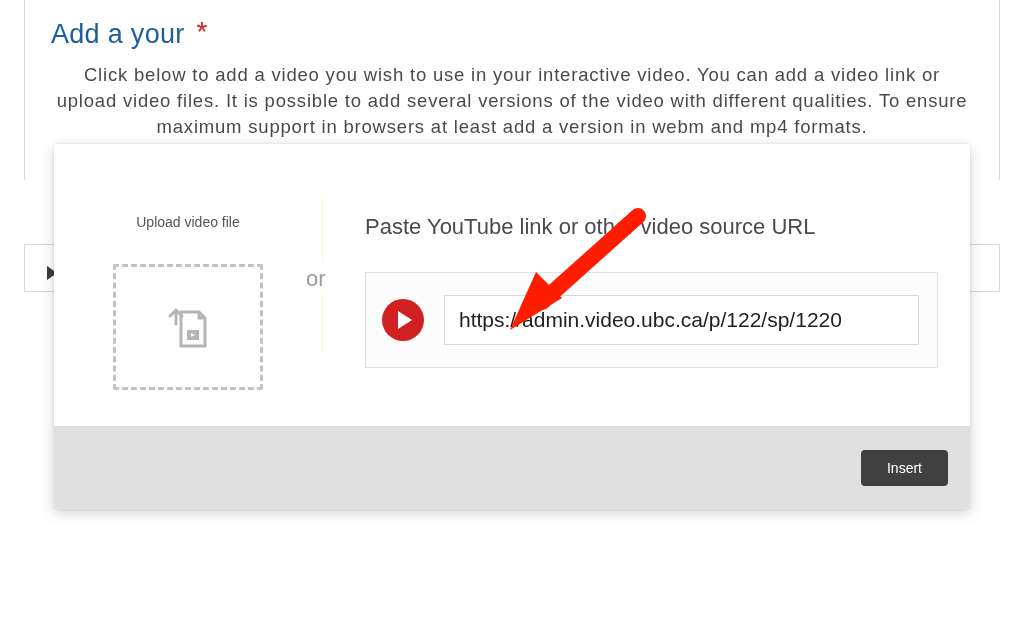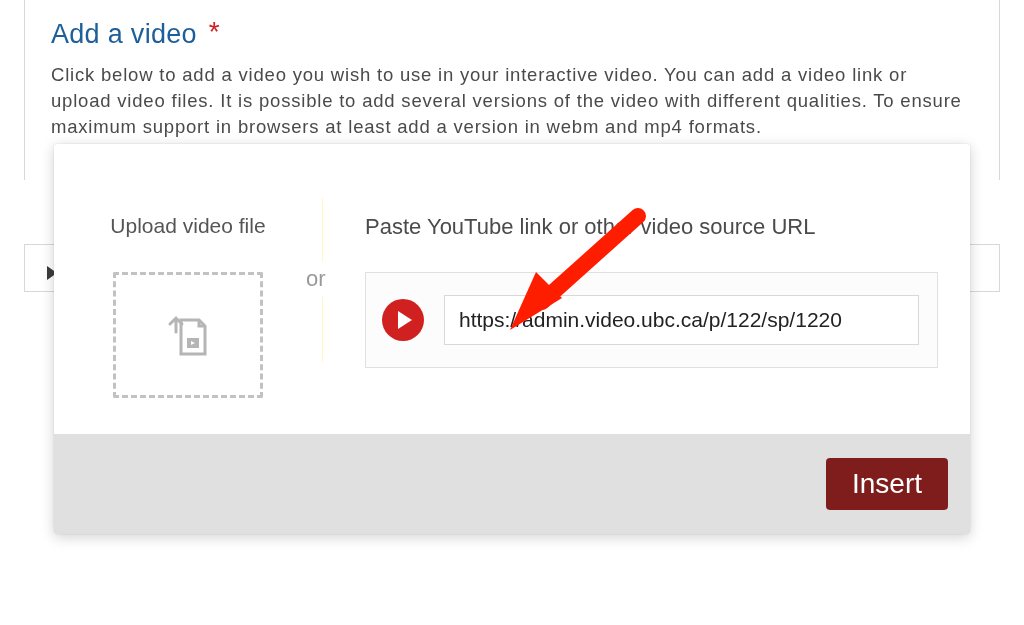--- a/index.html
+++ b/index.html
@@ -31,20 +31,21 @@
     font-size: 28px;
     margin-left: 4px;
     position: relative;
     top: -2px;
   }
   .panel-desc {
     font-size: 18.5px;
     color: #4a4a4a;
     line-height: 1.4;
     letter-spacing: 0.8px;
+    text-align: center;
   }
 
   .behavioural-tab {
     margin: 64px 24px 0 24px;
     border: 1px solid #d8d8d8;
     padding: 14px 22px 4px 22px;
     font-size: 24px;
     color: #3c3c3c;
     display: flex;
     align-items: center;
@@ -72,21 +73,21 @@
     display: flex;
     align-items: stretch;
     padding: 40px 0 36px 0;
   }
   .modal-left {
     width: 268px;
     text-align: center;
     padding-top: 30px;
   }
   .modal-left h2 {
-    font-size: 21px;
+    font-size: 14px;
     font-weight: 400;
     color: #555;
     margin-bottom: 34px;
   }
   .upload-box {
     width: 150px;
     height: 126px;
     margin: 0 auto;
     border: 3px dashed #c2c2c2;
     border-radius: 2px;
@@ -168,40 +169,40 @@
   }
 
   .modal-footer {
     background: #e0e0e0;
     padding: 24px 22px;
     display: flex;
     justify-content: flex-end;
     gap: 10px;
   }
   .btn {
-    background: #7f1d1d;
+    background: #404040;
     color: #fff;
-    font-size: 28px;
+    font-size: 14px;
     border: none;
     border-radius: 4px;
     padding: 10px 26px;
     cursor: pointer;
   }
 
   .arrow-annot {
     position: absolute;
     pointer-events: none;
   }
 </style>
 </head>
 <body>
 
 <div class="panel">
   <h1 class="panel-title">
-    <span>Add a video</span>
+    <span>Add a your</span>
     <span class="req">*</span>
   </h1>
   <p class="panel-desc">Click below to add a video you wish to use in your interactive video. You can add a video link or upload video files. It is possible to add several versions of the video with different qualities. To ensure maximum support in browsers at least add a version in webm and mp4 formats.</p>
 </div>
 
 <div class="behavioural-tab">
   <span class="caret"></span>
   <span>Behavioural settings</span>
 </div>
 

